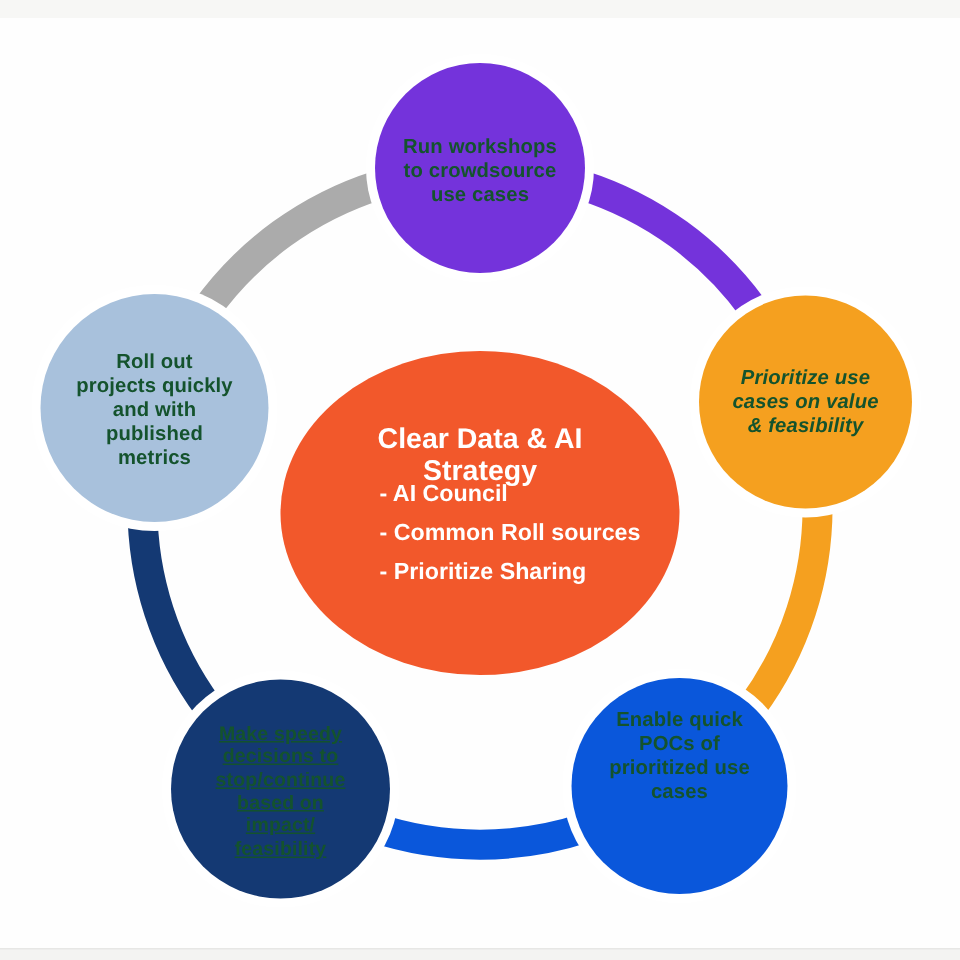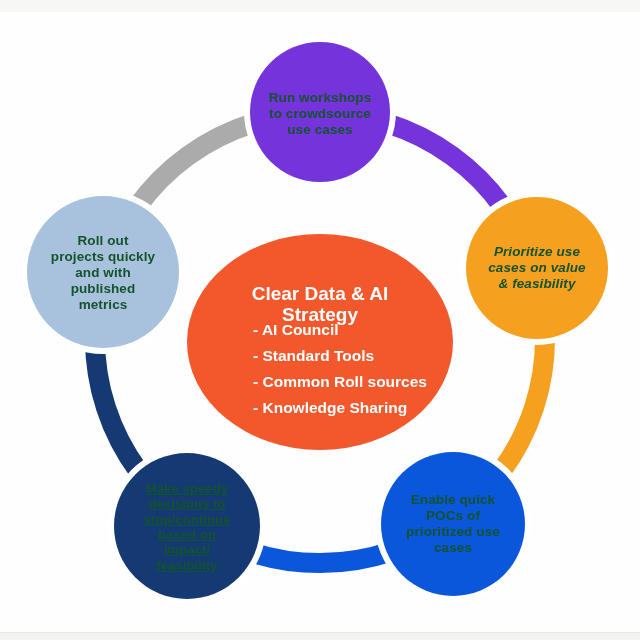--- a/index.html
+++ b/index.html
@@ -79,21 +79,21 @@
   </svg>
 
   <div class="node-label" style="left:320px; top:114px;">Run workshops
 to crowdsource
 use cases</div>
 
   <div class="node-label" style="left:537px; top:268px;font-style:italic;">Prioritize use
 cases on value
 &amp; feasibility</div>
 
-  <div class="node-label" style="left:453px; top:524px;">Enable quick
+  <div class="node-label" style="left:453px; top:504px;">Enable quick
 POCs of
 prioritized use
 cases</div>
 
   <div class="node-label small" style="left:187px; top:527px;">Make speedy
 decisions to
 stop/continue
 based on
 impact/
 feasibility</div>
@@ -102,18 +102,17 @@
 projects quickly
 and with
 published
 metrics</div>
 
   <div class="center-title">Clear Data &amp; AI
 Strategy</div>
 
   <div class="center-bullets">
     <div class="bullet">- AI Council</div>
-    <div class="bullet">- Standard Tools</div>
     <div class="bullet">- Common Roll sources</div>
-    <div class="bullet">- Knowledge Sharing</div>
+    <div class="bullet">- Prioritize Sharing</div>
   </div>
 
 </div>
 
 </body></html>

